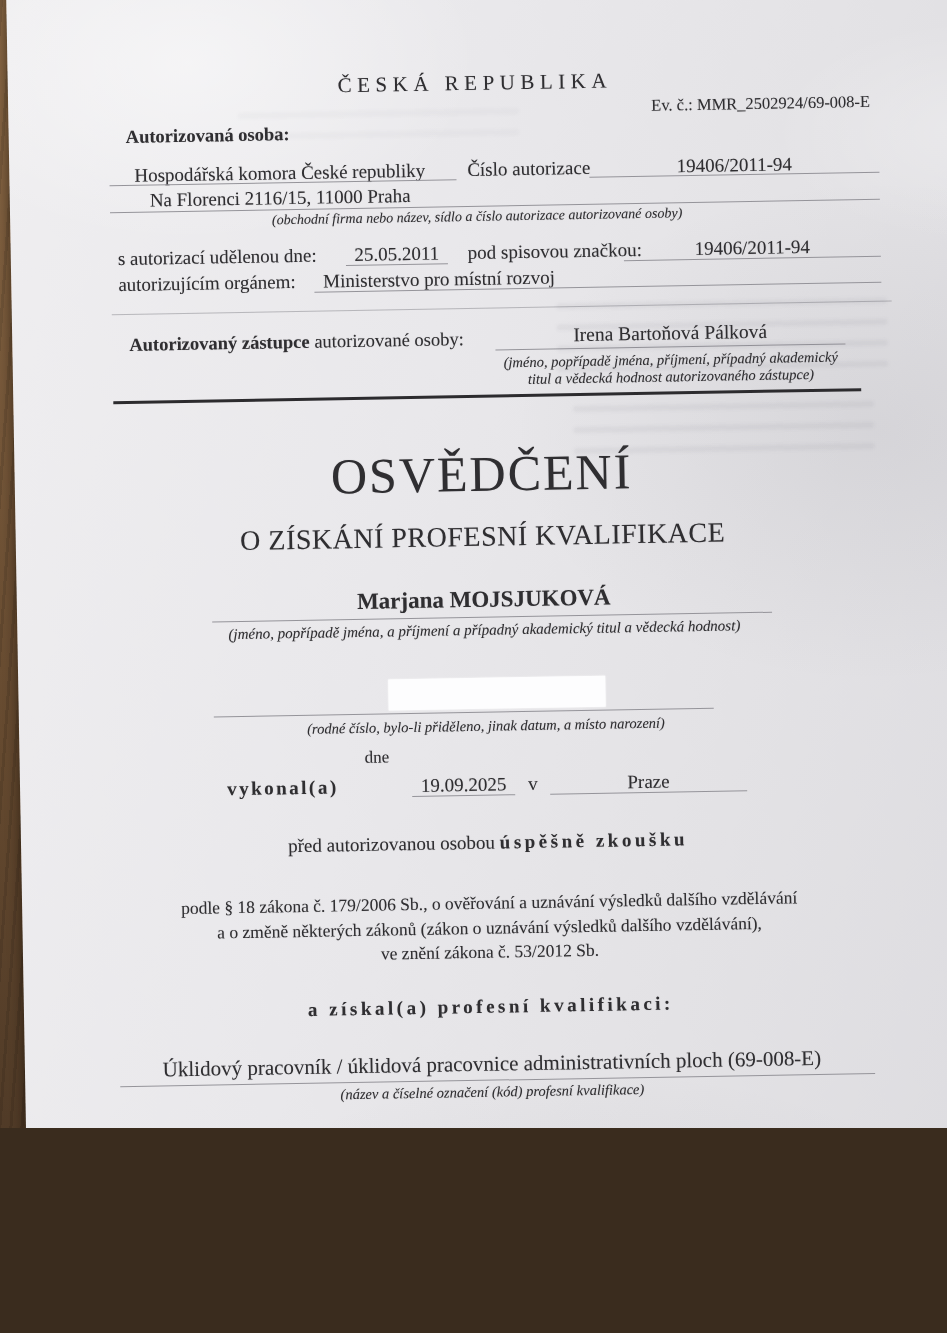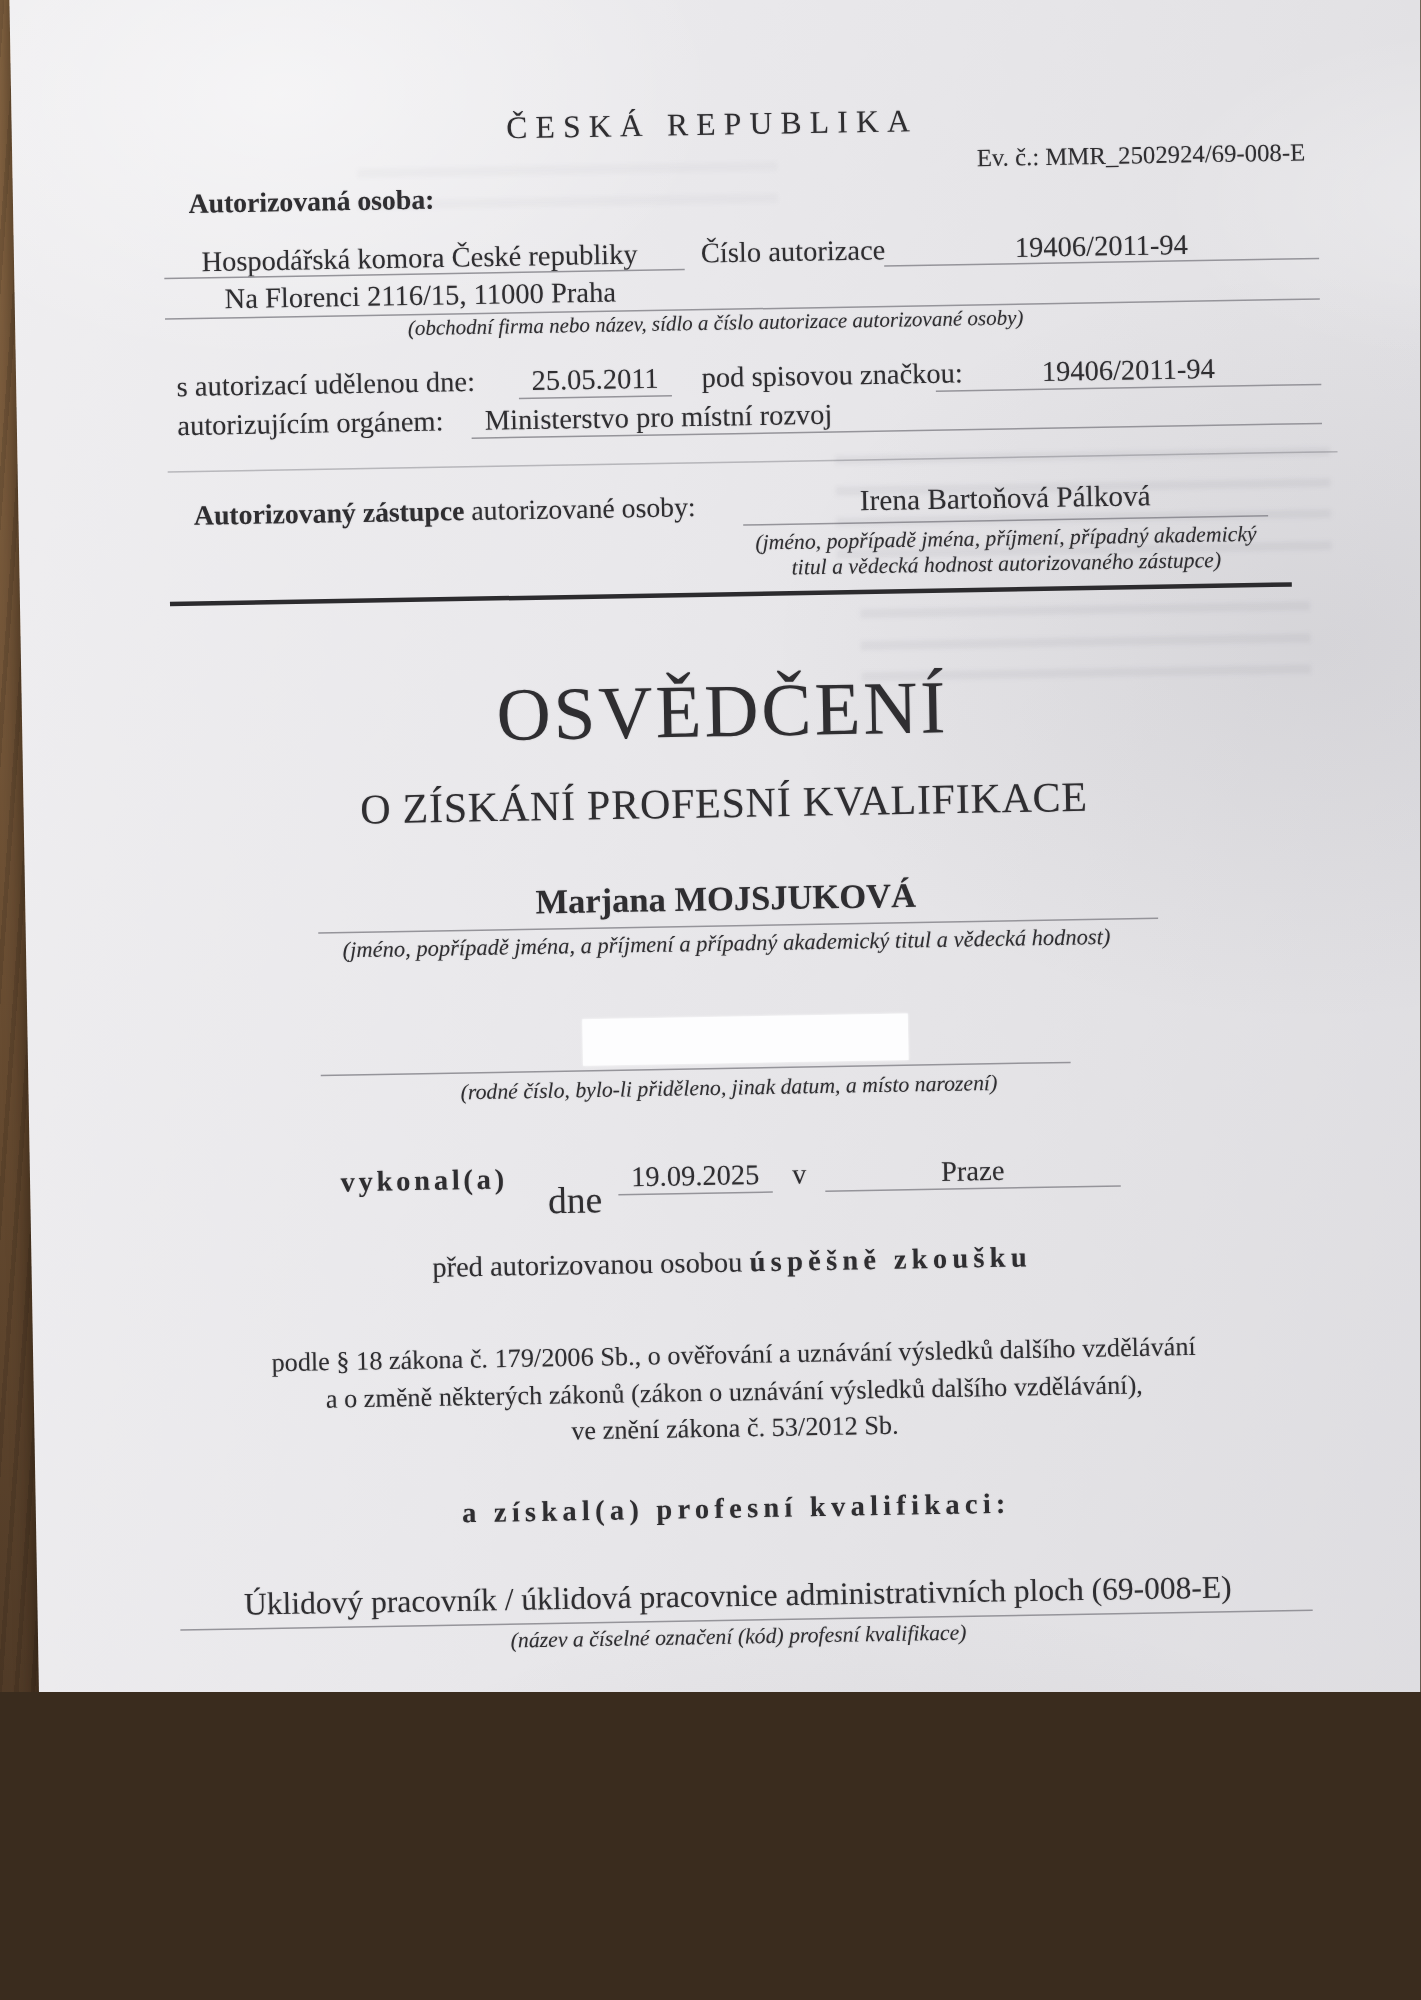--- a/index.html
+++ b/index.html
@@ -89,21 +89,21 @@
 
     <div class="t c b" style="top:611px;left:60px;width:814px;font-size:23px;">Marjana MOJSJUKOVÁ</div>
     <div class="line" style="top:641px;left:195px;width:560px;"></div>
     <div class="t c i" style="top:646px;left:60px;width:814px;font-size:15px;">(jméno, popřípadě jména, a příjmení a případný akademický titul a vědecká hodnost)</div>
 
     <div class="redact" style="top:702px;left:370px;width:217px;height:31px;"></div>
     <div class="line" style="top:736px;left:195px;width:500px;"></div>
     <div class="t c i" style="top:742px;left:60px;width:814px;font-size:14.5px;">(rodné číslo, bylo-li přiděleno, jinak datum, a místo narození)</div>
 
     <div class="t b" style="top:798px;left:207px;font-size:19px;letter-spacing:2.5px;">vykonal(a)</div>
-    <div class="t" style="top:810px;left:345px;font-size:25px;">dne</div>
+    <div class="t" style="top:770px;left:345px;font-size:17px;">dne</div>
     <div class="t c" style="top:798px;left:392px;width:103px;font-size:19px;">19.09.2025</div>
     <div class="line" style="top:819px;left:392px;width:103px;"></div>
     <div class="t" style="top:798px;left:508px;font-size:19px;">v</div>
     <div class="t c" style="top:798px;left:530px;width:197px;font-size:19px;">Praze</div>
     <div class="line" style="top:819px;left:530px;width:197px;"></div>
 
     <div class="t c" style="top:856px;left:60px;width:814px;font-size:19px;">
       <span>před autorizovanou osobou</span>
       <span class="b" style="letter-spacing:3.5px;">úspěšně zkoušku</span>
     </div>

